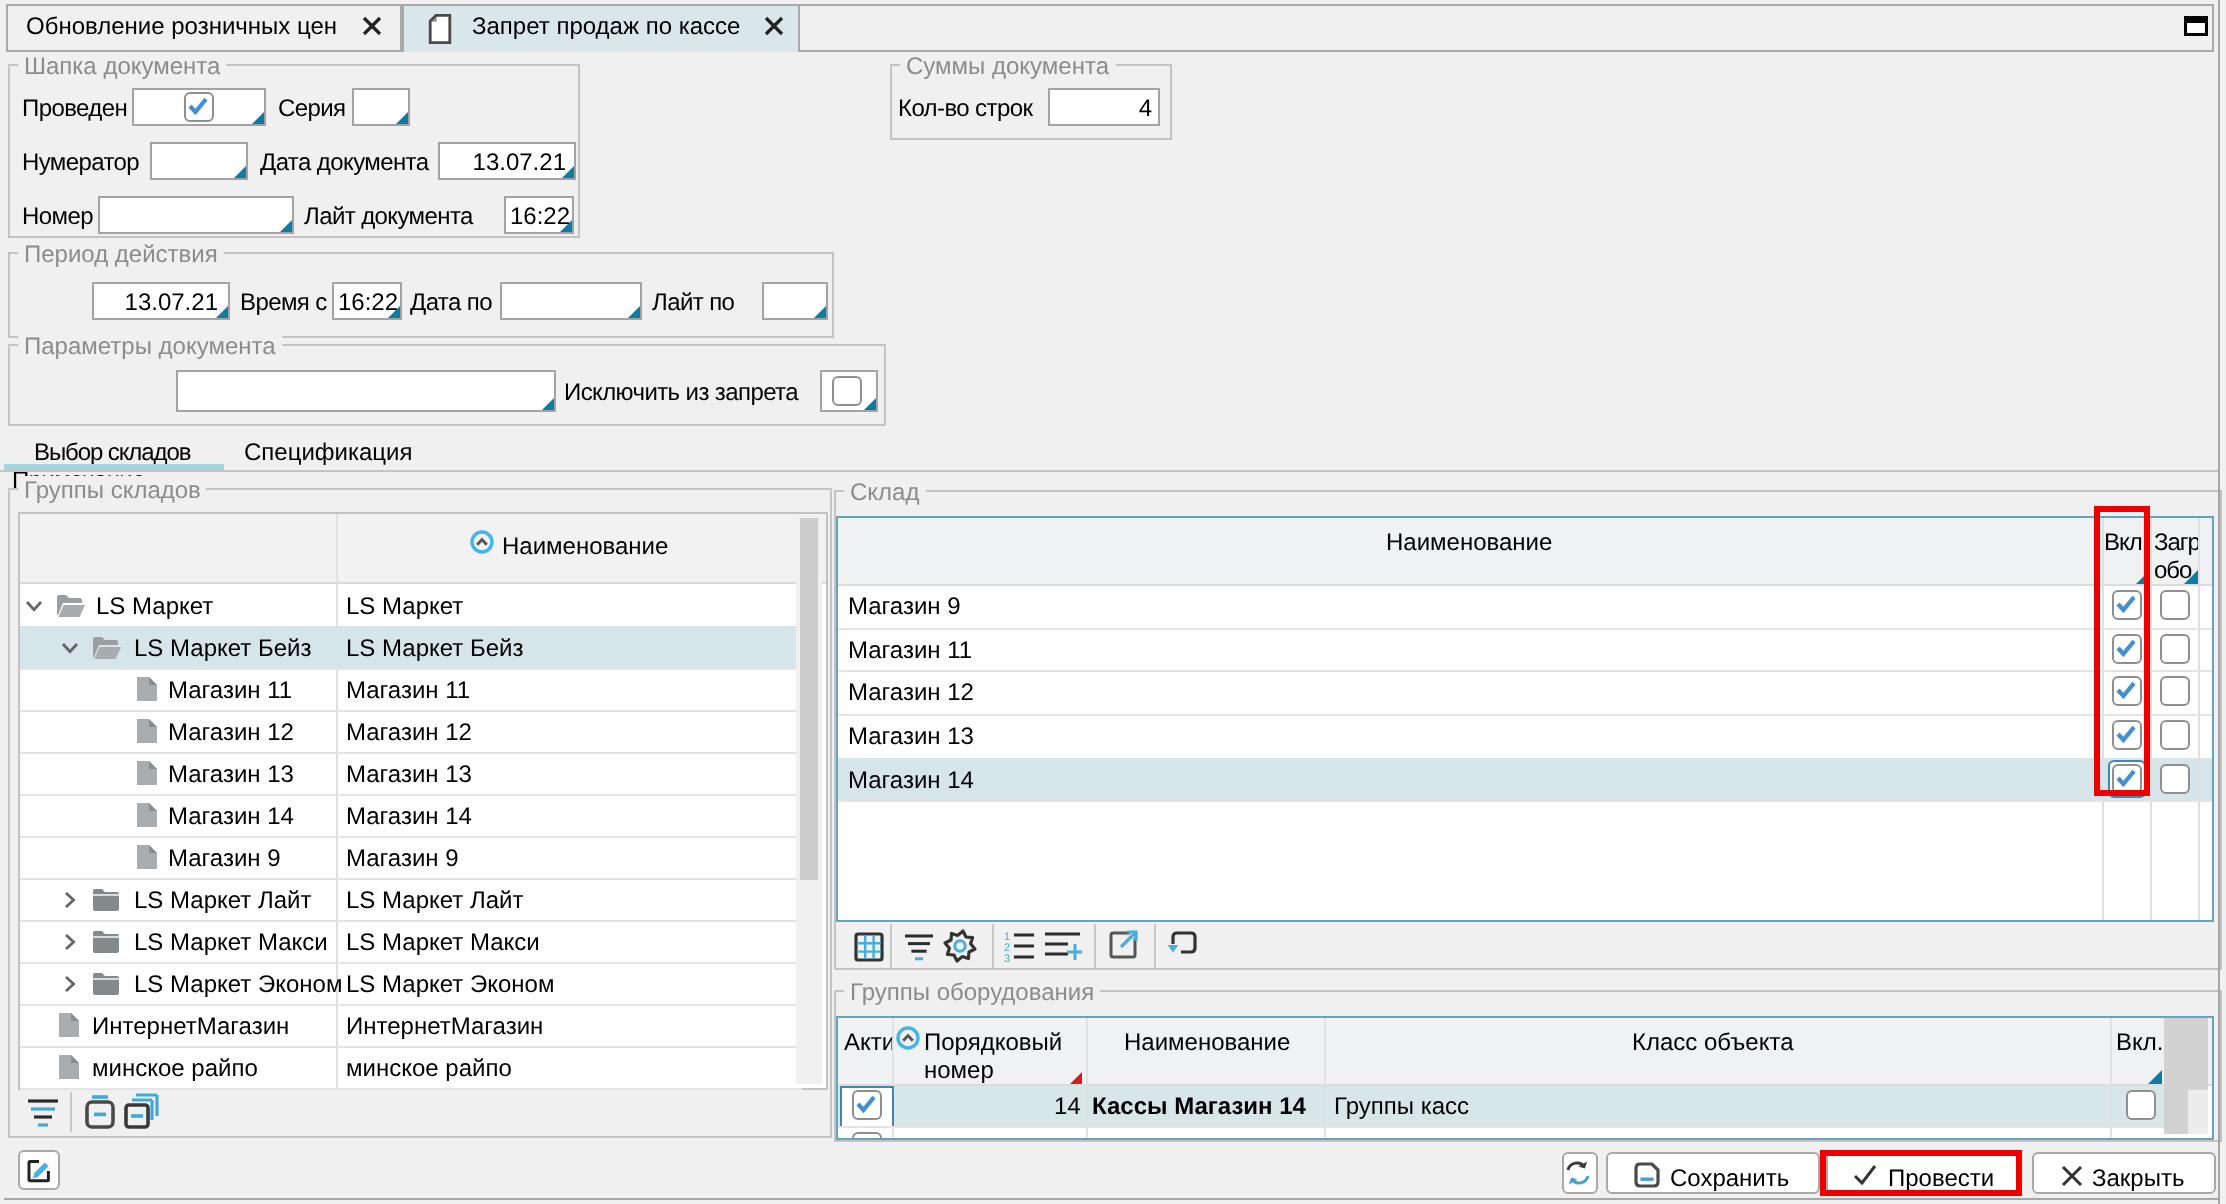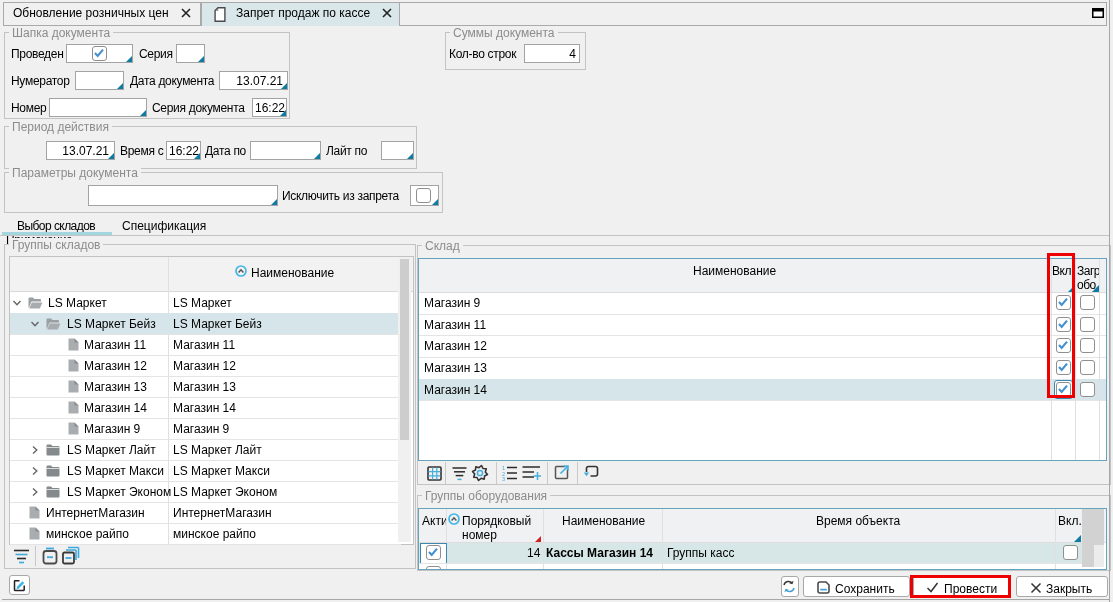--- a/index.html
+++ b/index.html
@@ -67,21 +67,21 @@
     </svg>
   <div class="lab" style="left:139px;top:47px;">Серия</div>
   <div class="fld tr" style="left:176px;top:44px;width:27px;height:17px;"></div>
   <div class="lab" style="left:11px;top:74px;">Нумератор</div>
   <div class="fld tr" style="left:75px;top:71px;width:47px;height:17px;"></div>
   <div class="lab" style="left:130px;top:74px;">Дата документа</div>
   <div class="fld tr" style="left:219px;top:71px;width:67px;height:17px;"></div>
   <div class="val" style="left:219px;top:74px;width:64px;text-align:right;">13.07.21</div>
   <div class="lab" style="left:11px;top:101px;">Номер</div>
   <div class="fld tr" style="left:49px;top:98px;width:96px;height:17px;"></div>
-  <div class="lab" style="left:152px;top:101px;">Серия документа</div>
+  <div class="lab" style="left:152px;top:101px;">Лайт документа</div>
   <div class="fld tr" style="left:252px;top:98px;width:33px;height:17px;"></div>
   <div class="val" style="left:255px;top:101px;">16:22</div>
 
   <div class="grp" style="left:445px;top:32px;width:139px;height:36px;"></div>
   <div class="glab" style="left:450px;top:26px;">Суммы документа</div>
   <div class="lab" style="left:449px;top:47px;">Кол-во строк</div>
   <div class="fld" style="left:524px;top:44px;width:54px;height:17px;"></div>
   <div class="val" style="left:524px;top:47px;width:52px;text-align:right;">4</div>
 
   <div class="grp" style="left:4px;top:126px;width:411px;height:41px;"></div>
@@ -350,21 +350,21 @@
     <div class="thead" style="height:33px;background:#eff1f2;border-bottom:1px solid #dcdcdc;"></div>
     <div class="txt" style="left:3px;top:5px;">Акти</div>
     <svg class="ab" style="left:29px;top:4px;" width="12" height="12" viewBox="0 0 12 12">
         <circle cx="6" cy="6" r="5" fill="none" stroke="#41b6e8" stroke-width="1.7"></circle>
         <path d="M3.6 7.4 L6 4.8 L8.4 7.4" fill="none" stroke="#555" stroke-width="1.5"></path>
       </svg>
     <div class="txt" style="left:43px;top:5px;">Порядковый</div>
     <div class="txt" style="left:43px;top:19px;">номер</div>
     <div class="ab" style="left:116px;top:27px;width:0;height:0;border-left:6px solid transparent;border-bottom:6px solid #cc2222;"></div>
     <div class="txt" style="left:143px;top:5px;">Наименование</div>
-    <div class="txt" style="left:397px;top:5px;">Время объекта</div>
+    <div class="txt" style="left:397px;top:5px;">Класс объекта</div>
     <div class="txt" style="left:639px;top:5px;">Вкл.</div>
     <div class="ab" style="left:655px;top:26px;width:0;height:0;border-left:7px solid transparent;border-bottom:7px solid #0e7ba3;"></div>
     <div class="vline" style="left:27px;"></div>
     <div class="vline" style="left:124px;"></div>
     <div class="vline" style="left:243px;"></div>
     <div class="vline" style="left:636px;"></div>
     <div class="ab sel2" style="left:0;right:23px;top:34px;height:20px;background:#d7e7e7;"></div>
     <div class="ab" style="left:27px;top:34px;height:20px;width:1px;background:#e0e0e0;"></div>
     <div class="ab" style="left:124px;top:34px;height:20px;width:1px;background:#e0e0e0;"></div>
     <div class="ab" style="left:243px;top:34px;height:20px;width:1px;background:#e0e0e0;"></div>

